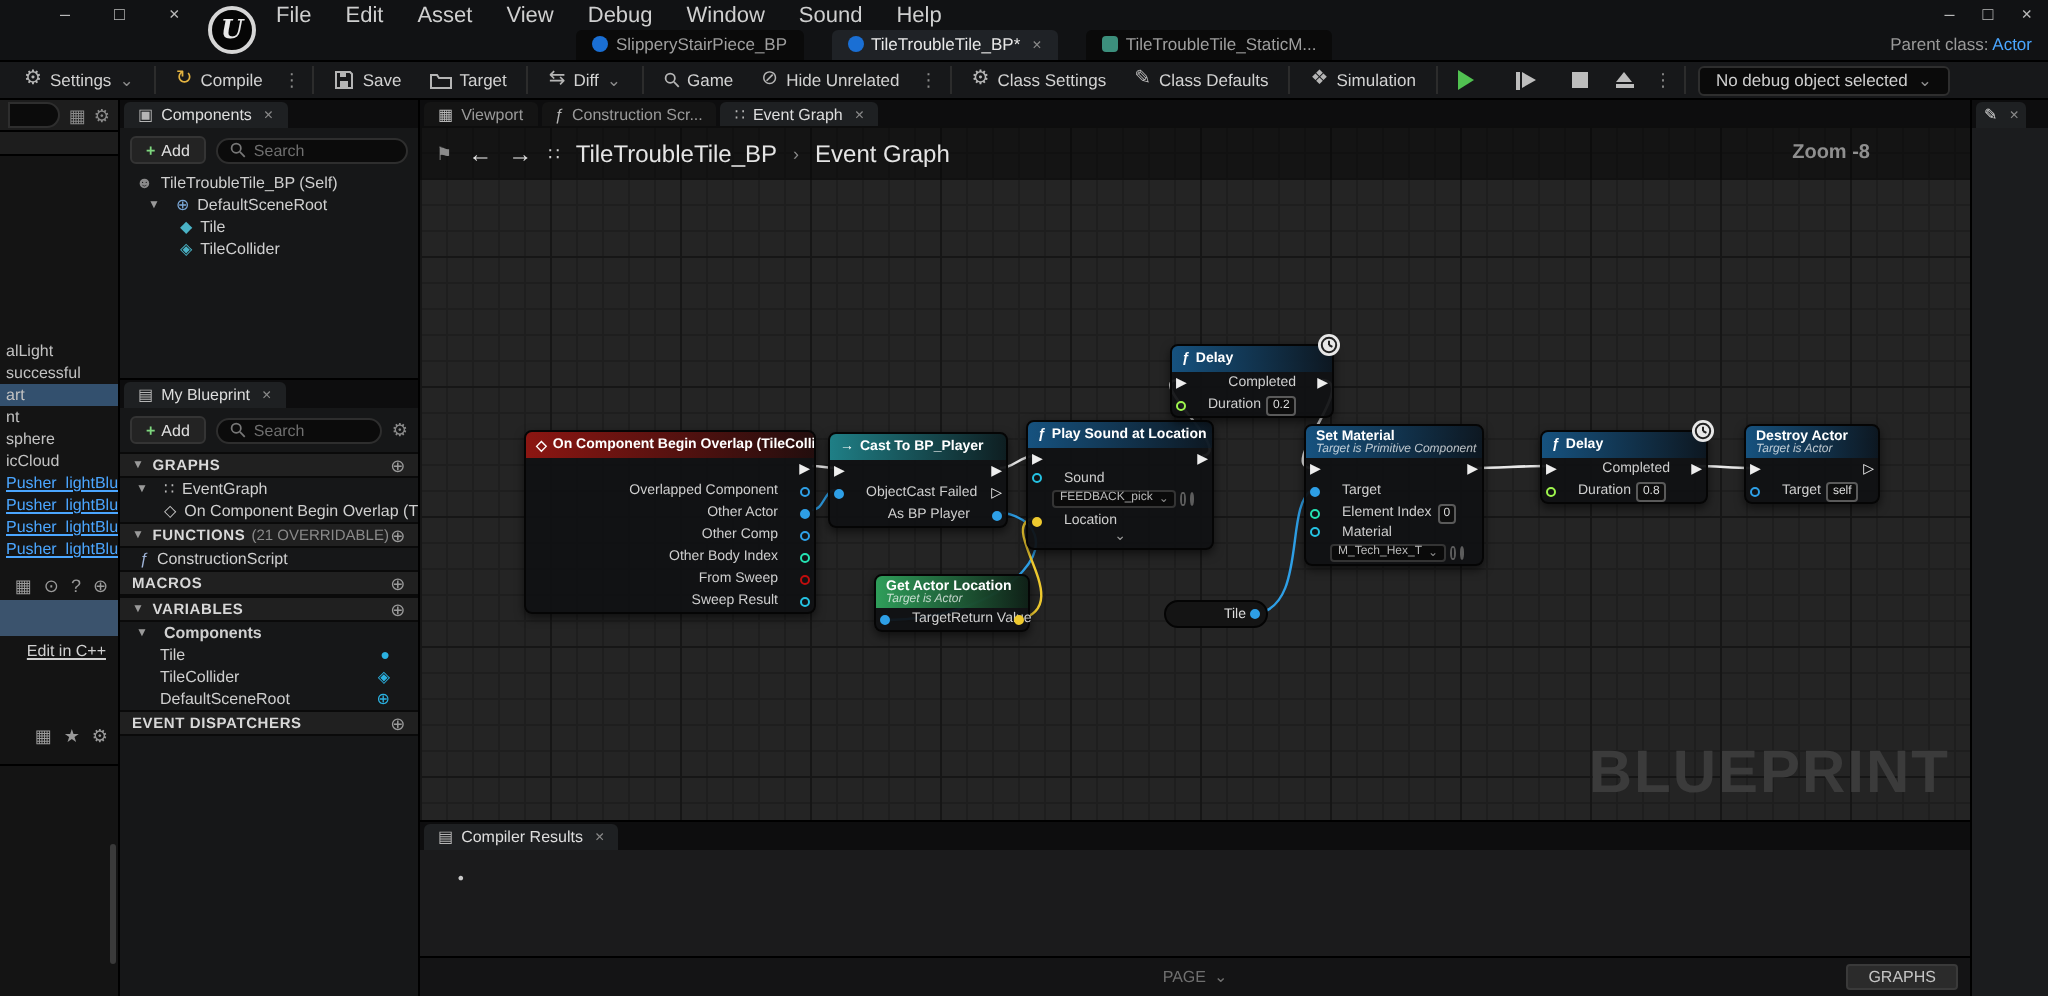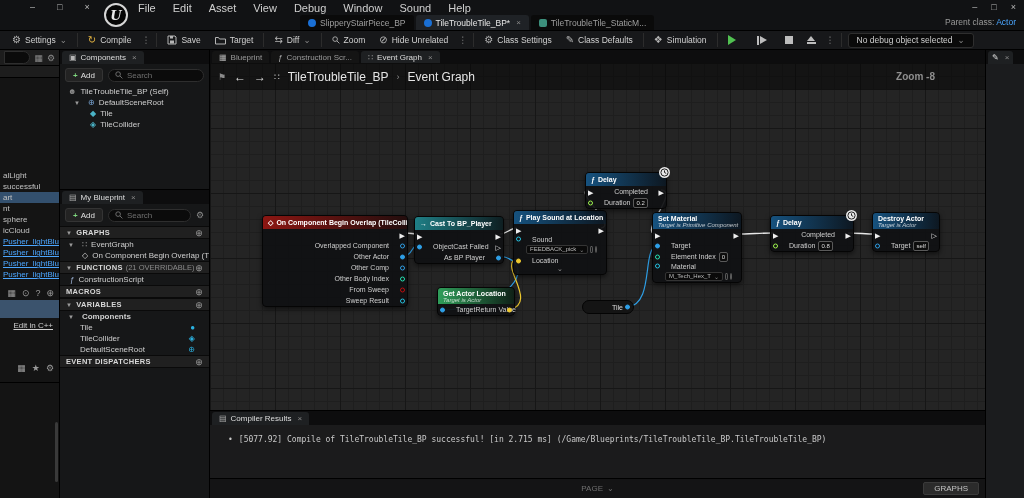--- a/index.html
+++ b/index.html
@@ -8,21 +8,21 @@
   .dim{color:#8a8a8a}
 
   
   #titlebar{position:absolute;left:0;top:0;width:1024px;height:30px;background:#111214}
   .winctl{position:absolute;top:2px;color:#b9b9b9;font-size:9px;display:flex;gap:22px}
   .winctl.rt{gap:14px}
   #logo{position:absolute;left:104px;top:3px;width:24px;height:24px;border:2px solid #d6d6d6;
     border-radius:50%;display:flex;align-items:center;justify-content:center;
     font-family:"DejaVu Serif",serif;font-style:italic;font-weight:bold;font-size:13px;color:#e8e8e8;background:#060606}
   #menus{position:absolute;left:138px;top:2px;display:flex;gap:17px;font-size:11px;color:#cfcfcf}
-  #assettabs{position:absolute;left:300px;top:14px;height:16px;display:flex;align-items:flex-end;gap:2px}
+  #assettabs{position:absolute;left:288px;top:14px;height:16px;display:flex;align-items:center;gap:14px}
   .atab{height:15px;display:flex;align-items:center;gap:4px;padding:0 8px;font-size:8.5px;color:#9f9f9f;background:#0a0a0a;border-radius:3px 3px 0 0}
   .atab.active{background:#1f2226;color:#e8e8e8}
   .bpdot{width:8px;height:8px;border-radius:50%;background:#1a6fd4;display:inline-block}
   .smdot{width:8px;height:8px;border-radius:2px;background:#3c8f7c;display:inline-block}
   #parentclass{position:absolute;right:8px;top:17px;font-size:8.5px;color:#9a9a9a}
   #parentclass b{color:#4ba6ff;font-weight:normal}
 
   
   #toolbar{position:absolute;left:0;top:30px;width:1024px;height:20px;background:#17181a;
     border-top:1px solid #000;border-bottom:1px solid #000;display:flex;align-items:center;gap:6px;padding:0 8px;font-size:8.5px;color:#d2d2d2;white-space:nowrap}
@@ -219,21 +219,21 @@
     <span class="ticon">⇆</span>
     <span>Diff</span>
     <span class="dim">⌄</span>
   </div>
   <div class="tsep"></div>
   <div class="tbtn">
     <svg class="mag" width="9" height="9" viewBox="0 0 9 9">
         <circle cx="3.5" cy="3.5" r="2.6" fill="none" stroke="#b5b5b5"></circle>
         <line x1="5.6" y1="5.6" x2="8.3" y2="8.3" stroke="#b5b5b5"></line>
       </svg>
-    <span>Zoom</span>
+    <span>Game</span>
   </div>
   <div class="tbtn">
     <span class="ticon">⊘</span>
     <span>Hide Unrelated</span>
   </div>
   <span class="kebab">⋮</span>
   <div class="tsep"></div>
   <div class="tbtn">
     <span class="ticon">⚙</span>
     <span>Class Settings</span>
@@ -426,21 +426,21 @@
     <span>EVENT DISPATCHERS</span>
       <span class="sp"></span>
     <span class="oplus">⊕</span>
   </div>
 </div>
 
 <div id="graphpanel">
   <div class="tabstrip">
     <div class="ptab">
       <span class="ticon">▦</span>
-      <span>Blueprint</span>
+      <span>Viewport</span>
     </div>
     <div class="ptab">
       <span class="ticon">ƒ</span>
       <span>Construction Scr...</span>
     </div>
     <div class="ptab active">
       <span class="ticon">∷</span>
       <span>Event Graph</span>
       <span class="closex">×</span>
     </div>
@@ -662,20 +662,21 @@
     <div id="crumbbar">
       <span class="dim">⚑</span>
       <span class="arrow">←</span>
       <span class="arrow">→</span>
       <span>∷</span>
       <span class="big">TileTroubleTile_BP</span>
       <span class="dim">›</span>
       <span class="big dim">Event Graph</span>
     </div>
     <div id="zoomlabel">Zoom -8</div>
+    <div id="watermark">BLUEPRINT</div>
   </div>
 </div>
 
 <div id="rightsliver">
   <div class="tabstrip">
     <div class="ptab active" style="padding:0 4px">
       <span>✎</span>
       <span class="closex">×</span>
     </div>
   </div>
@@ -684,21 +685,20 @@
 <div id="compiler">
   <div class="tabstrip">
     <div class="ptab active">
       <span class="ticon">▤</span>
       <span>Compiler Results</span>
       <span class="closex">×</span>
     </div>
   </div>
   <div id="compmsg">
     <span>•</span>
-    <span>[5077.92] Compile of TileTroubleTile_BP successful! [in 2.715 ms] (/Game/Blueprints/TileTroubleTile_BP.TileTroubleTile_BP)</span>
   </div>
 </div>
 
 <div id="footer">
   <div id="pagedd">
     <span>PAGE</span>
     <span>⌄</span>
   </div>
   <div id="clearbtn">GRAPHS</div>
 </div>

